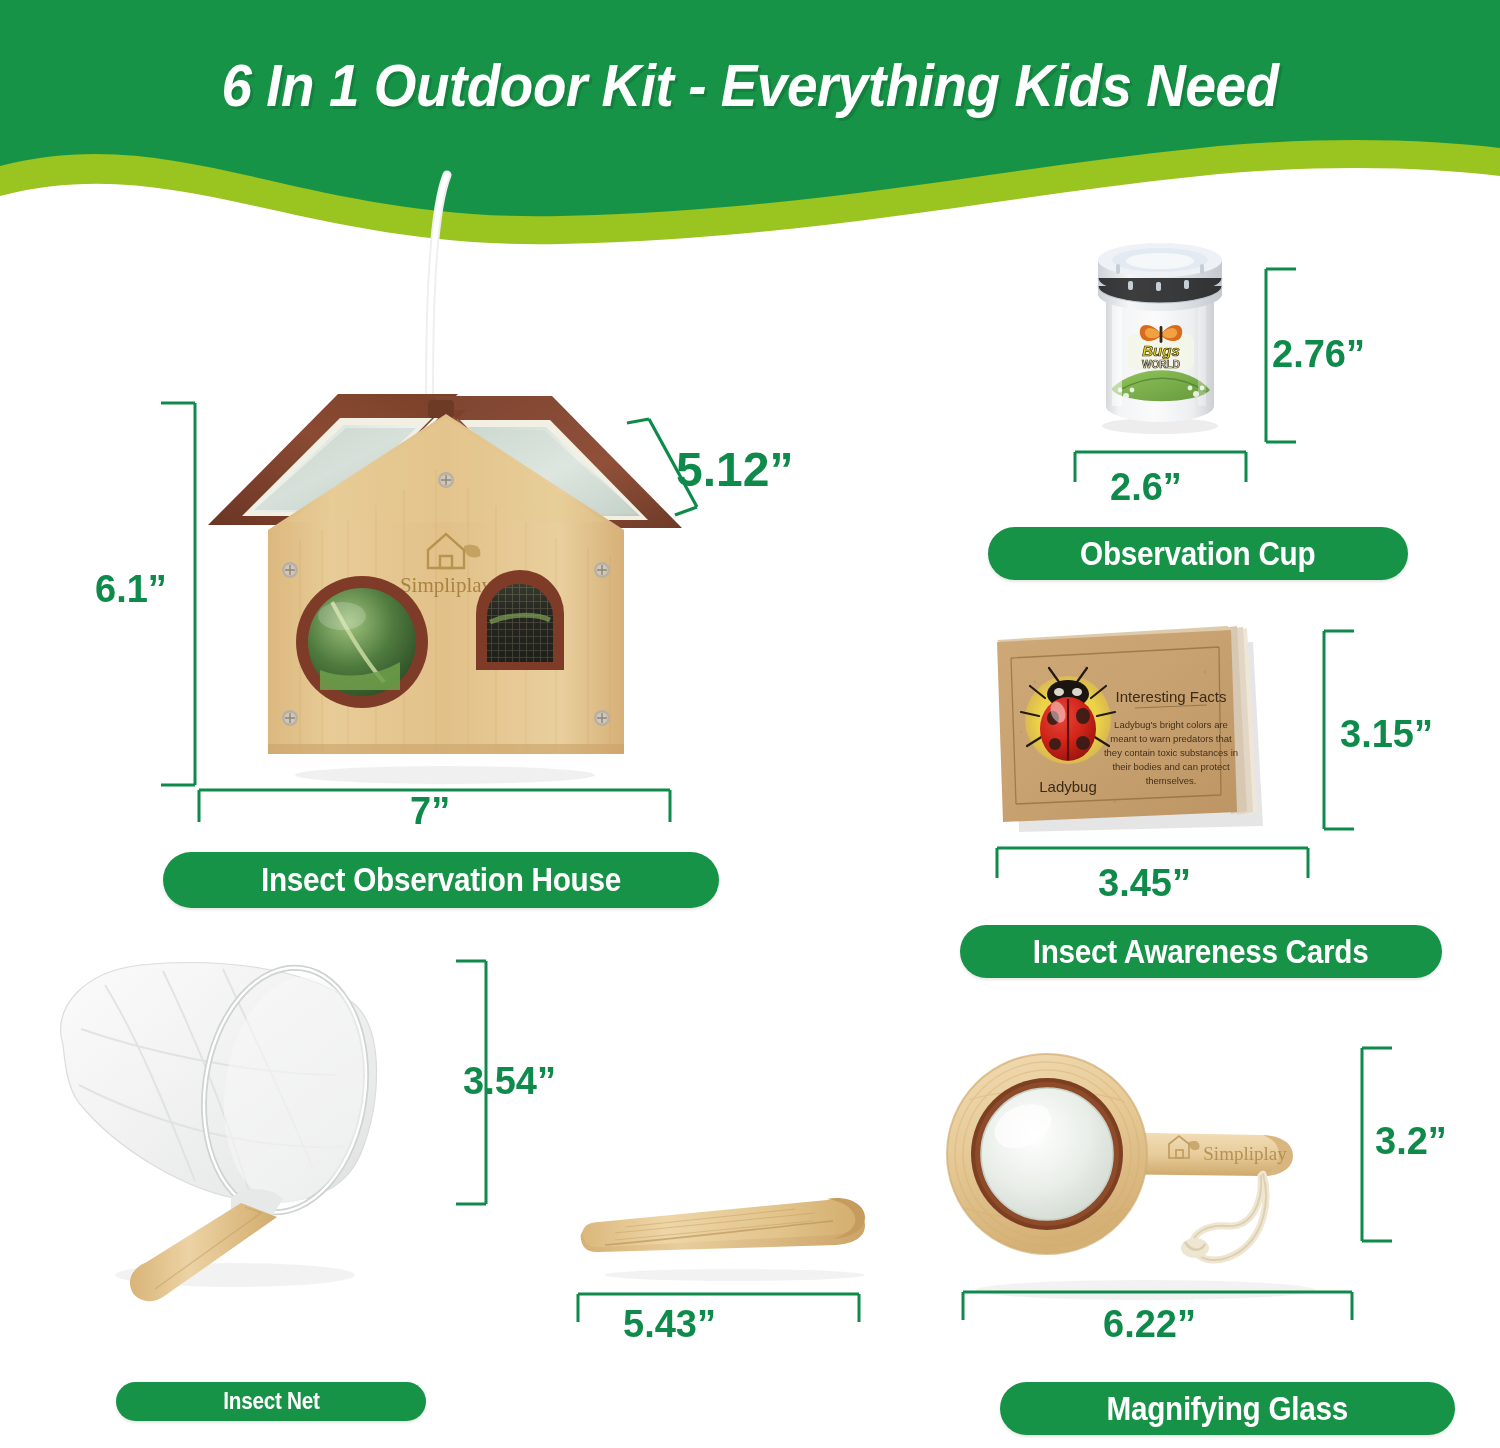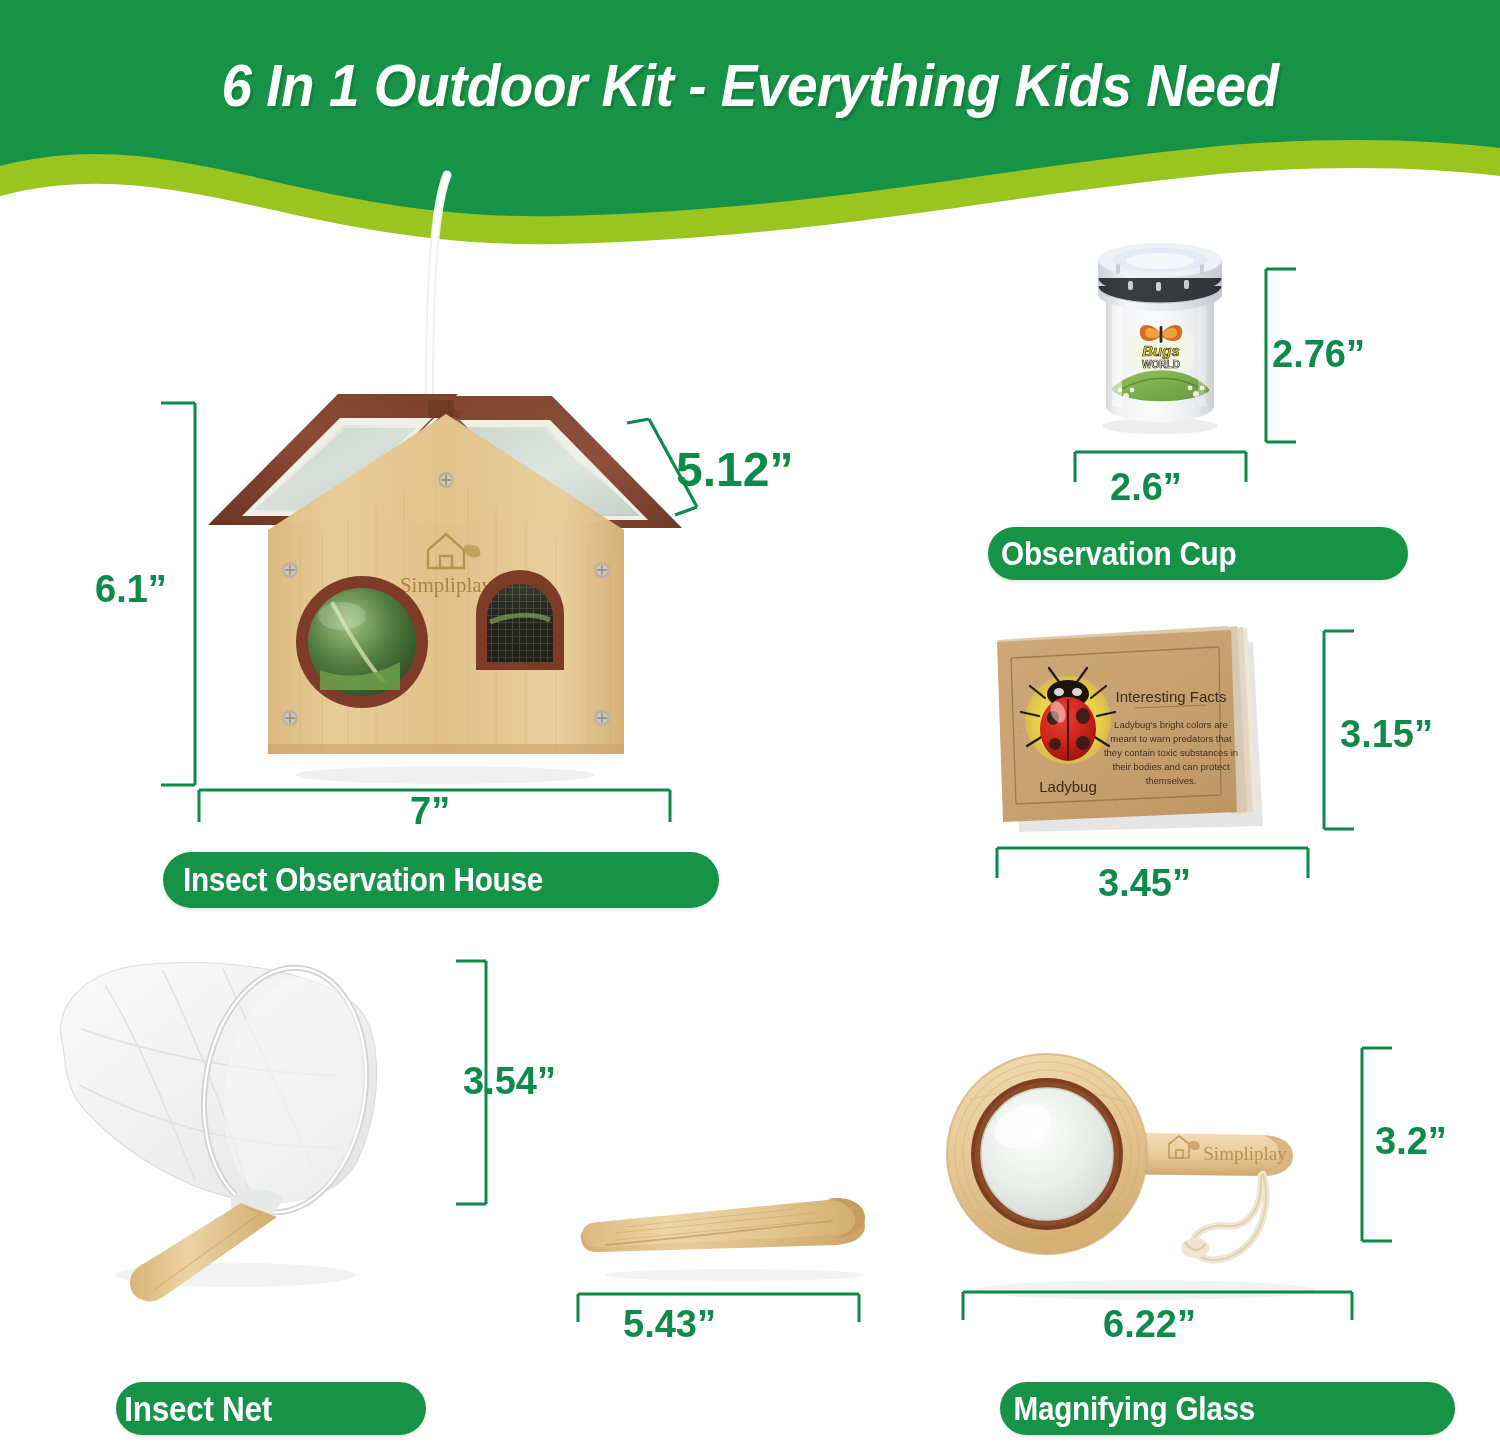--- a/index.html
+++ b/index.html
@@ -29,21 +29,21 @@
     font-family:"Liberation Sans", sans-serif;
   }
 
   
   .pill{
     position:absolute;
     background:#179347;
     border-radius:40px;
     color:#fff;
     font-weight:bold;
-    display:flex;align-items:center;
+    display:flex;align-items:center;justify-content:center;
     box-shadow:0 2px 3px rgba(0,0,0,0.10);
     letter-spacing:-0.3px;
     white-space:nowrap;
     transform-origin:center;
   }
   .pill span{transform:scaleX(0.9);display:inline-block;}
 
   
   .dim{
     position:absolute;
@@ -382,20 +382,23 @@
   <svg class="abs" style="left:1320px;top:628px;" width="40" height="205">
     <path d="M34,3 L4,3 M4,3 L4,201 M34,201 L4,201" stroke="#0e8a4a" stroke-width="3" fill="none"></path>
   </svg>
   <div class="dim" style="left:1340px;top:713px;font-size:38px;">3.15”</div>
 
   <svg class="abs" style="left:994px;top:846px;" width="320" height="38">
     <path d="M3,2 L3,32 M3,2 L314,2 M314,2 L314,32" stroke="#0e8a4a" stroke-width="3" fill="none"></path>
   </svg>
   <div class="dim" style="left:1098px;top:862px;font-size:38px;">3.45”</div>
 
+  <div class="pill" style="left:960px;top:925px;width:482px;height:53px;font-size:33px;">
+    <span>Insect Awareness Cards</span>
+  </div>
 
   <svg class="abs" style="left:45px;top:945px;" width="400" height="385">
     <defs>
       <linearGradient id="netG" x1="0" y1="0" x2="1" y2="1">
         <stop offset="0%" stop-color="#fbfbfb"></stop>
         <stop offset="40%" stop-color="#f3f3f3"></stop>
         <stop offset="75%" stop-color="#e9eaea"></stop>
         <stop offset="100%" stop-color="#dedfdf"></stop>
       </linearGradient>
       <linearGradient id="handleG" x1="0" y1="0" x2="1" y2="0">
@@ -427,21 +430,21 @@
 
     <path d="M196,258 L232,272 L118,352 C106,360 90,356 86,344 C82,332 90,322 100,318 Z" fill="url(#handleG)"></path>
     <path d="M200,262 L216,268 L110,344" stroke="#c49b5c" stroke-width="1.3" fill="none" opacity="0.5"></path>
   </svg>
 
   <svg class="abs" style="left:450px;top:958px;" width="42" height="250">
     <path d="M6,3 L36,3 M36,3 L36,246 M6,246 L36,246" stroke="#0e8a4a" stroke-width="3" fill="none"></path>
   </svg>
   <div class="dim" style="left:463px;top:1060px;font-size:38px;">3.54”</div>
 
-  <div class="pill" style="left:116px;top:1382px;width:310px;height:53px;font-size:35px;">
+  <div class="pill" style="left:116px;top:1382px;width:310px;height:39px;font-size:23px;">
     <span>Insect Net</span>
   </div>
 
   <svg class="abs" style="left:565px;top:1195px;" width="330" height="90">
     <defs>
       <linearGradient id="bamA" x1="0" y1="0" x2="1" y2="0">
         <stop offset="0%" stop-color="#dbb87c"></stop>
         <stop offset="30%" stop-color="#eed6a7"></stop>
         <stop offset="70%" stop-color="#e2c48c"></stop>
         <stop offset="100%" stop-color="#d2ad6d"></stop>

